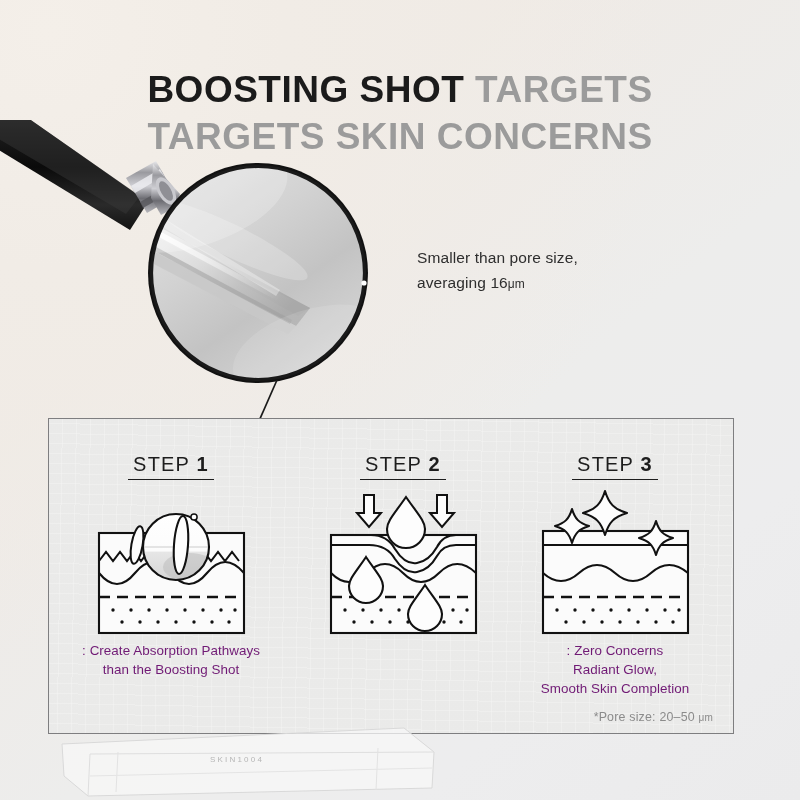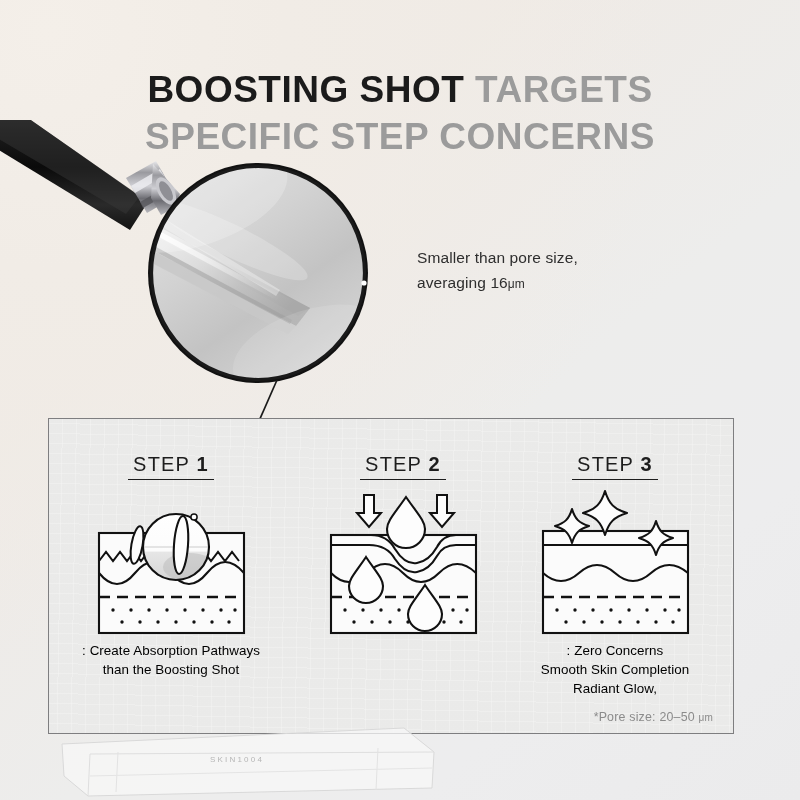--- a/index.html
+++ b/index.html
@@ -71,21 +71,21 @@
   .step-title .num { font-weight:bold; }
   .step-title-rule {
     position:absolute; top:60px; left:50%; transform:translateX(-50%);
     width:86px; height:1.4px; background:#1d1d1d;
   }
   .step-art { position:absolute; top:62px; left:0; width:228px; height:160px; }
 
   .step-caption {
     position:absolute; top:222px; left:-6px; width:240px;
     text-align:center;
-    font-size:13.4px; color:#000000; line-height:19px;
+    font-size:13.4px; color:#701a75; line-height:19px;
     letter-spacing:.05px;
   }
   .step.s3 .step-caption { left:-10px; width:248px; }
 
   #footnote {
     position:absolute; right:20px; bottom:9px;
     font-size:12.4px; color:#8b8b8b; letter-spacing:.2px;
   }
   #footnote .unit { font-size:10px; }
 
@@ -95,21 +95,21 @@
 </head>
 <body>
 
 <div id="stage">
 
   <div id="headline">
     <div>
       <span class="dark">BOOSTING SHOT</span><span class="dark">&nbsp;</span><span class="gray">TARGETS</span>
     </div>
     <div>
-      <span class="gray">SPECIFIC STEP CONCERNS</span>
+      <span class="gray">TARGETS SKIN CONCERNS</span>
     </div>
   </div>
 
   <svg id="magnifier" viewBox="0 0 420 290">
     <defs>
       <linearGradient id="handleG" x1="0" y1="0" x2="0" y2="1">
         <stop offset="0%" stop-color="#5d5d5d"></stop>
         <stop offset="20%" stop-color="#232323"></stop>
         <stop offset="55%" stop-color="#0a0a0a"></stop>
         <stop offset="82%" stop-color="#2a2a2a"></stop>
@@ -346,22 +346,22 @@
 
         <g fill="#fdfdfd" stroke="#111" stroke-width="2.1" stroke-linejoin="round">
           <path d="M 104 10 C 108 23 113 28 126 32 C 113 36 108 41 104 54 C 100 41 95 36 82 32 C 95 28 100 23 104 10 Z"></path>
           <path d="M 71 28 C 74 38 78 42 88 45 C 78 48 74 52 71 62 C 68 52 64 48 54 45 C 64 42 68 38 71 28 Z"></path>
           <path d="M 155 40 C 158 50 162 54 172 57 C 162 60 158 64 155 74 C 152 64 148 60 138 57 C 148 54 152 50 155 40 Z"></path>
         </g>
       </svg>
 
       <div class="step-caption">
         <div>: Zero Concerns</div>
+        <div>Radiant Glow,</div>
         <div>Smooth Skin Completion</div>
-        <div>Radiant Glow,</div>
       </div>
     </div>
 
     <div id="footnote">
       <span>*Pore size: 20–50</span>
       <span class="unit">μm</span>
     </div>
   </div>
 
   <svg id="product-ghost" viewBox="0 0 380 74">

